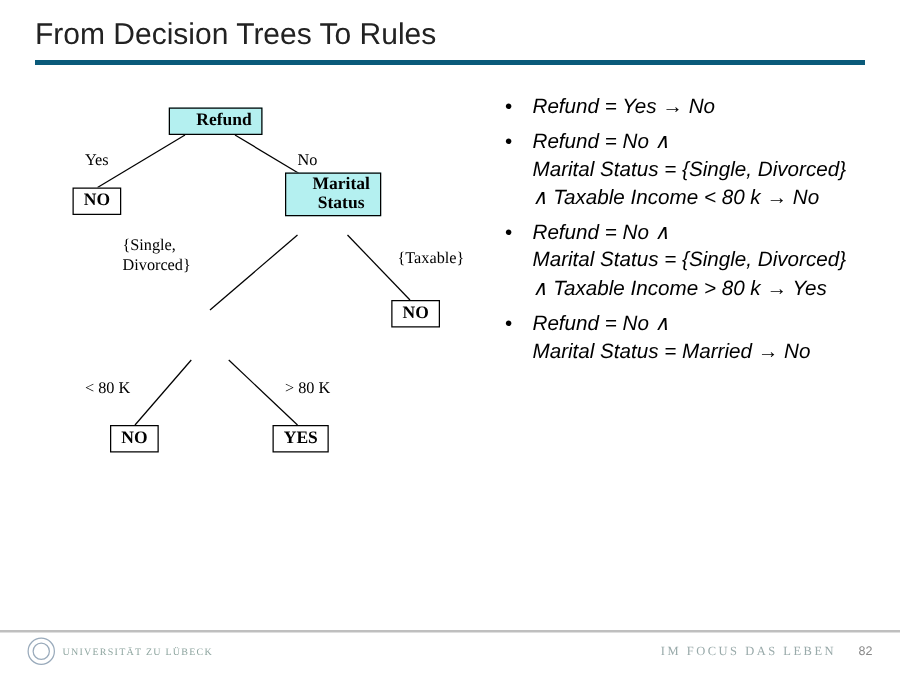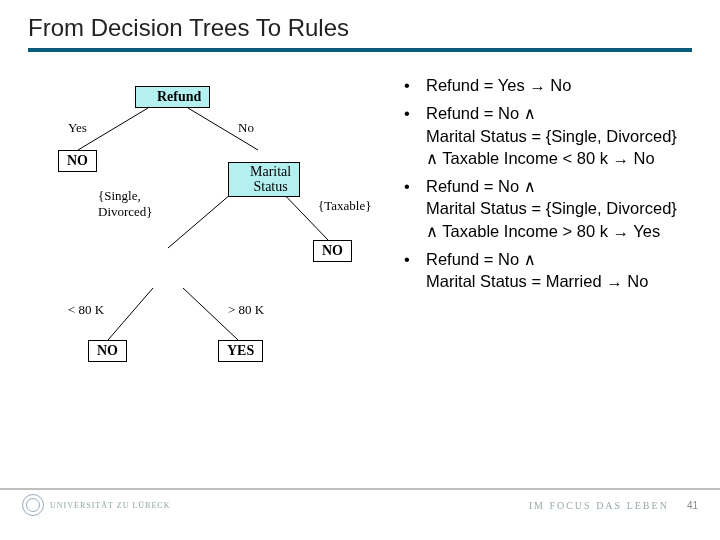--- a/index.html
+++ b/index.html
@@ -72,26 +72,26 @@
   }
   .rules ul { list-style: none; }
   .rules li {
     display: flex;
     margin-bottom: 6px;
   }
   .bull {
     width: 22px;
     flex: none;
   }
-  .rtxt { flex: 1; }
+  .rtxt { flex: 1; font-style: italic; }
   
   .footer {
     position: absolute;
     left: 0; right: 0; bottom: 0;
-    height: 52px;
+    height: 36px;
   }
   .footer-rule {
     height: 2px;
     background: #bfbfbf;
   }
   .footer-inner {
     display: flex;
     align-items: center;
     justify-content: space-between;
     padding: 4px 22px 0 22px;
@@ -146,21 +146,21 @@
         <line x1="125" y1="218" x2="80" y2="270" stroke="#000"></line>
         <line x1="155" y1="218" x2="210" y2="270" stroke="#000"></line>
       </svg>
 
       <div class="node cyan" style="left:107px;top:16px;font-weight:bold">Refund</div>
       <div class="lbl" style="left:40px;top:50px">Yes</div>
       <div class="lbl" style="left:210px;top:50px">No</div>
 
       <div class="node leaf" style="left:30px;top:80px">NO</div>
 
-      <div class="node cyan" style="left:200px;top:92px;line-height:1.05;font-weight:normal">
+      <div class="node cyan" style="left:200px;top:68px;line-height:1.05;font-weight:bold">
         <span>Marital</span><br>
         <span>Status</span>
       </div>
       <div class="lbl" style="left:70px;top:118px;white-space:pre">{Single,
 Divorced}</div>
       <div class="lbl" style="left:290px;top:128px">{Taxable}</div>
 
       <div class="node leaf" style="left:285px;top:170px">NO</div>
 
       <div class="lbl" style="left:40px;top:232px">&lt; 80 K</div>
@@ -198,18 +198,18 @@
 
   <div class="footer">
     <div class="footer-rule"></div>
     <div class="footer-inner">
       <div class="uni">
         <div class="seal"></div>
         <span>UNIVERSITÄT ZU LÜBECK</span>
       </div>
       <div style="display:flex;align-items:center;gap:18px">
         <span class="motto">IM FOCUS DAS LEBEN</span>
-        <span class="pagenum">41</span>
+        <span class="pagenum">82</span>
       </div>
     </div>
   </div>
 
 </div>
 
 </body></html>

